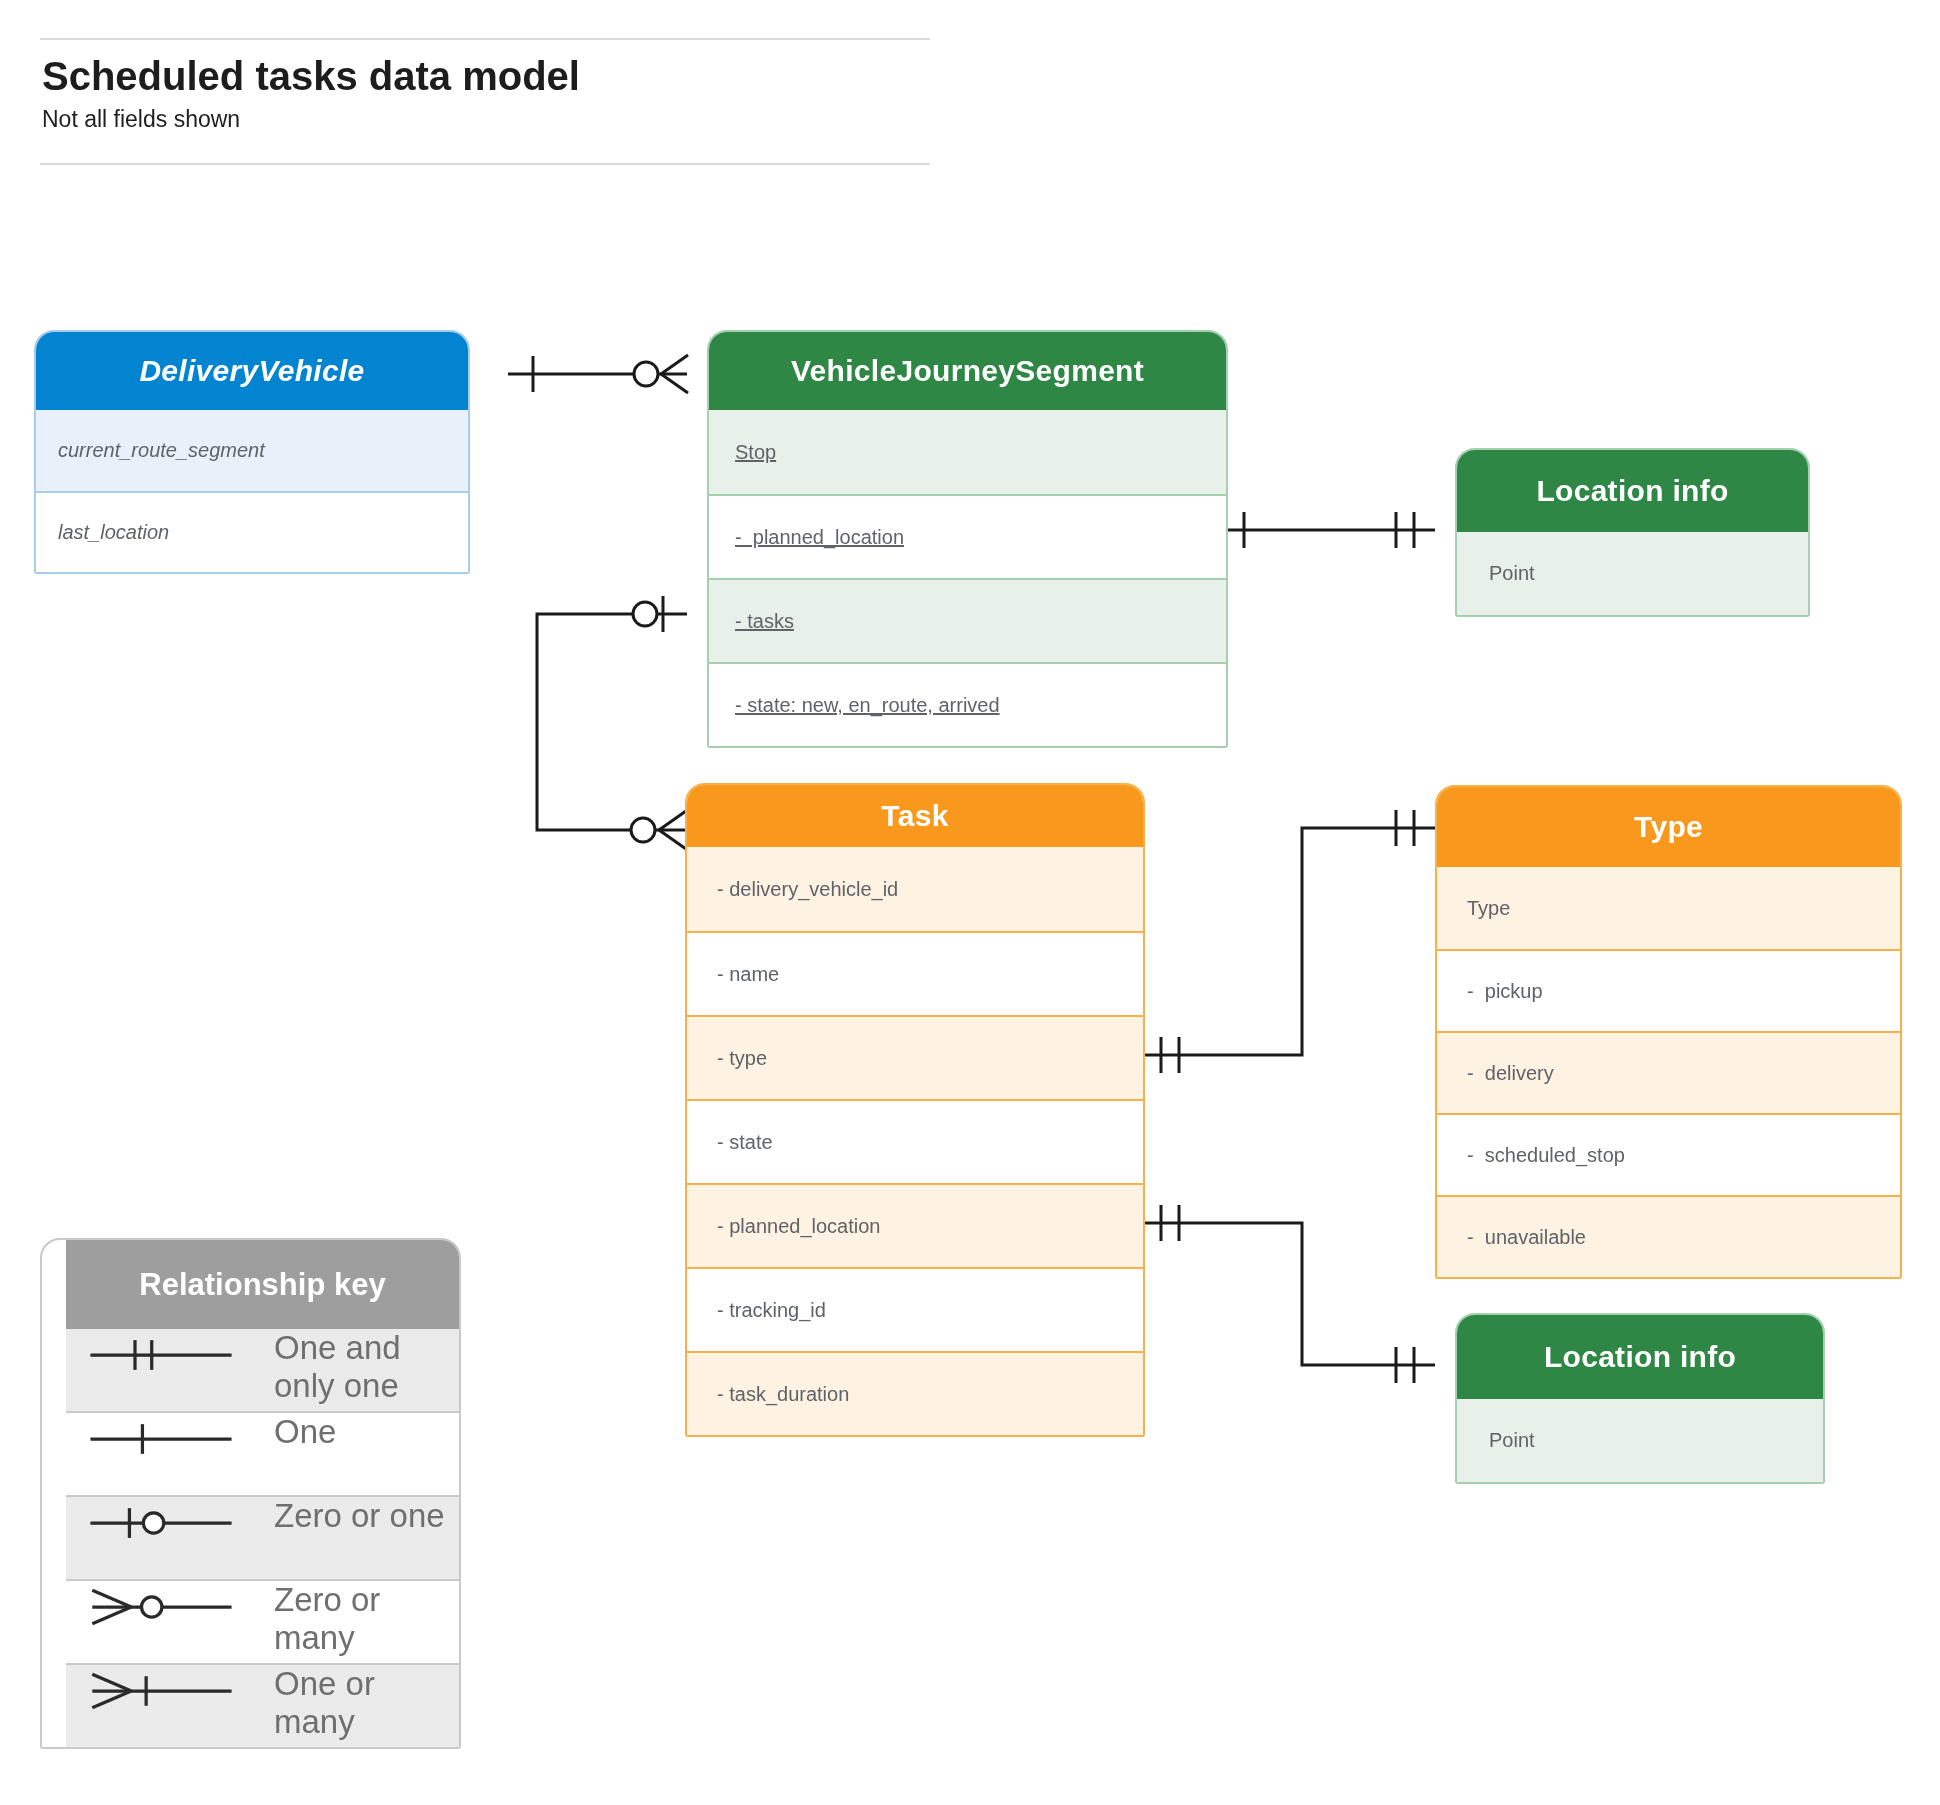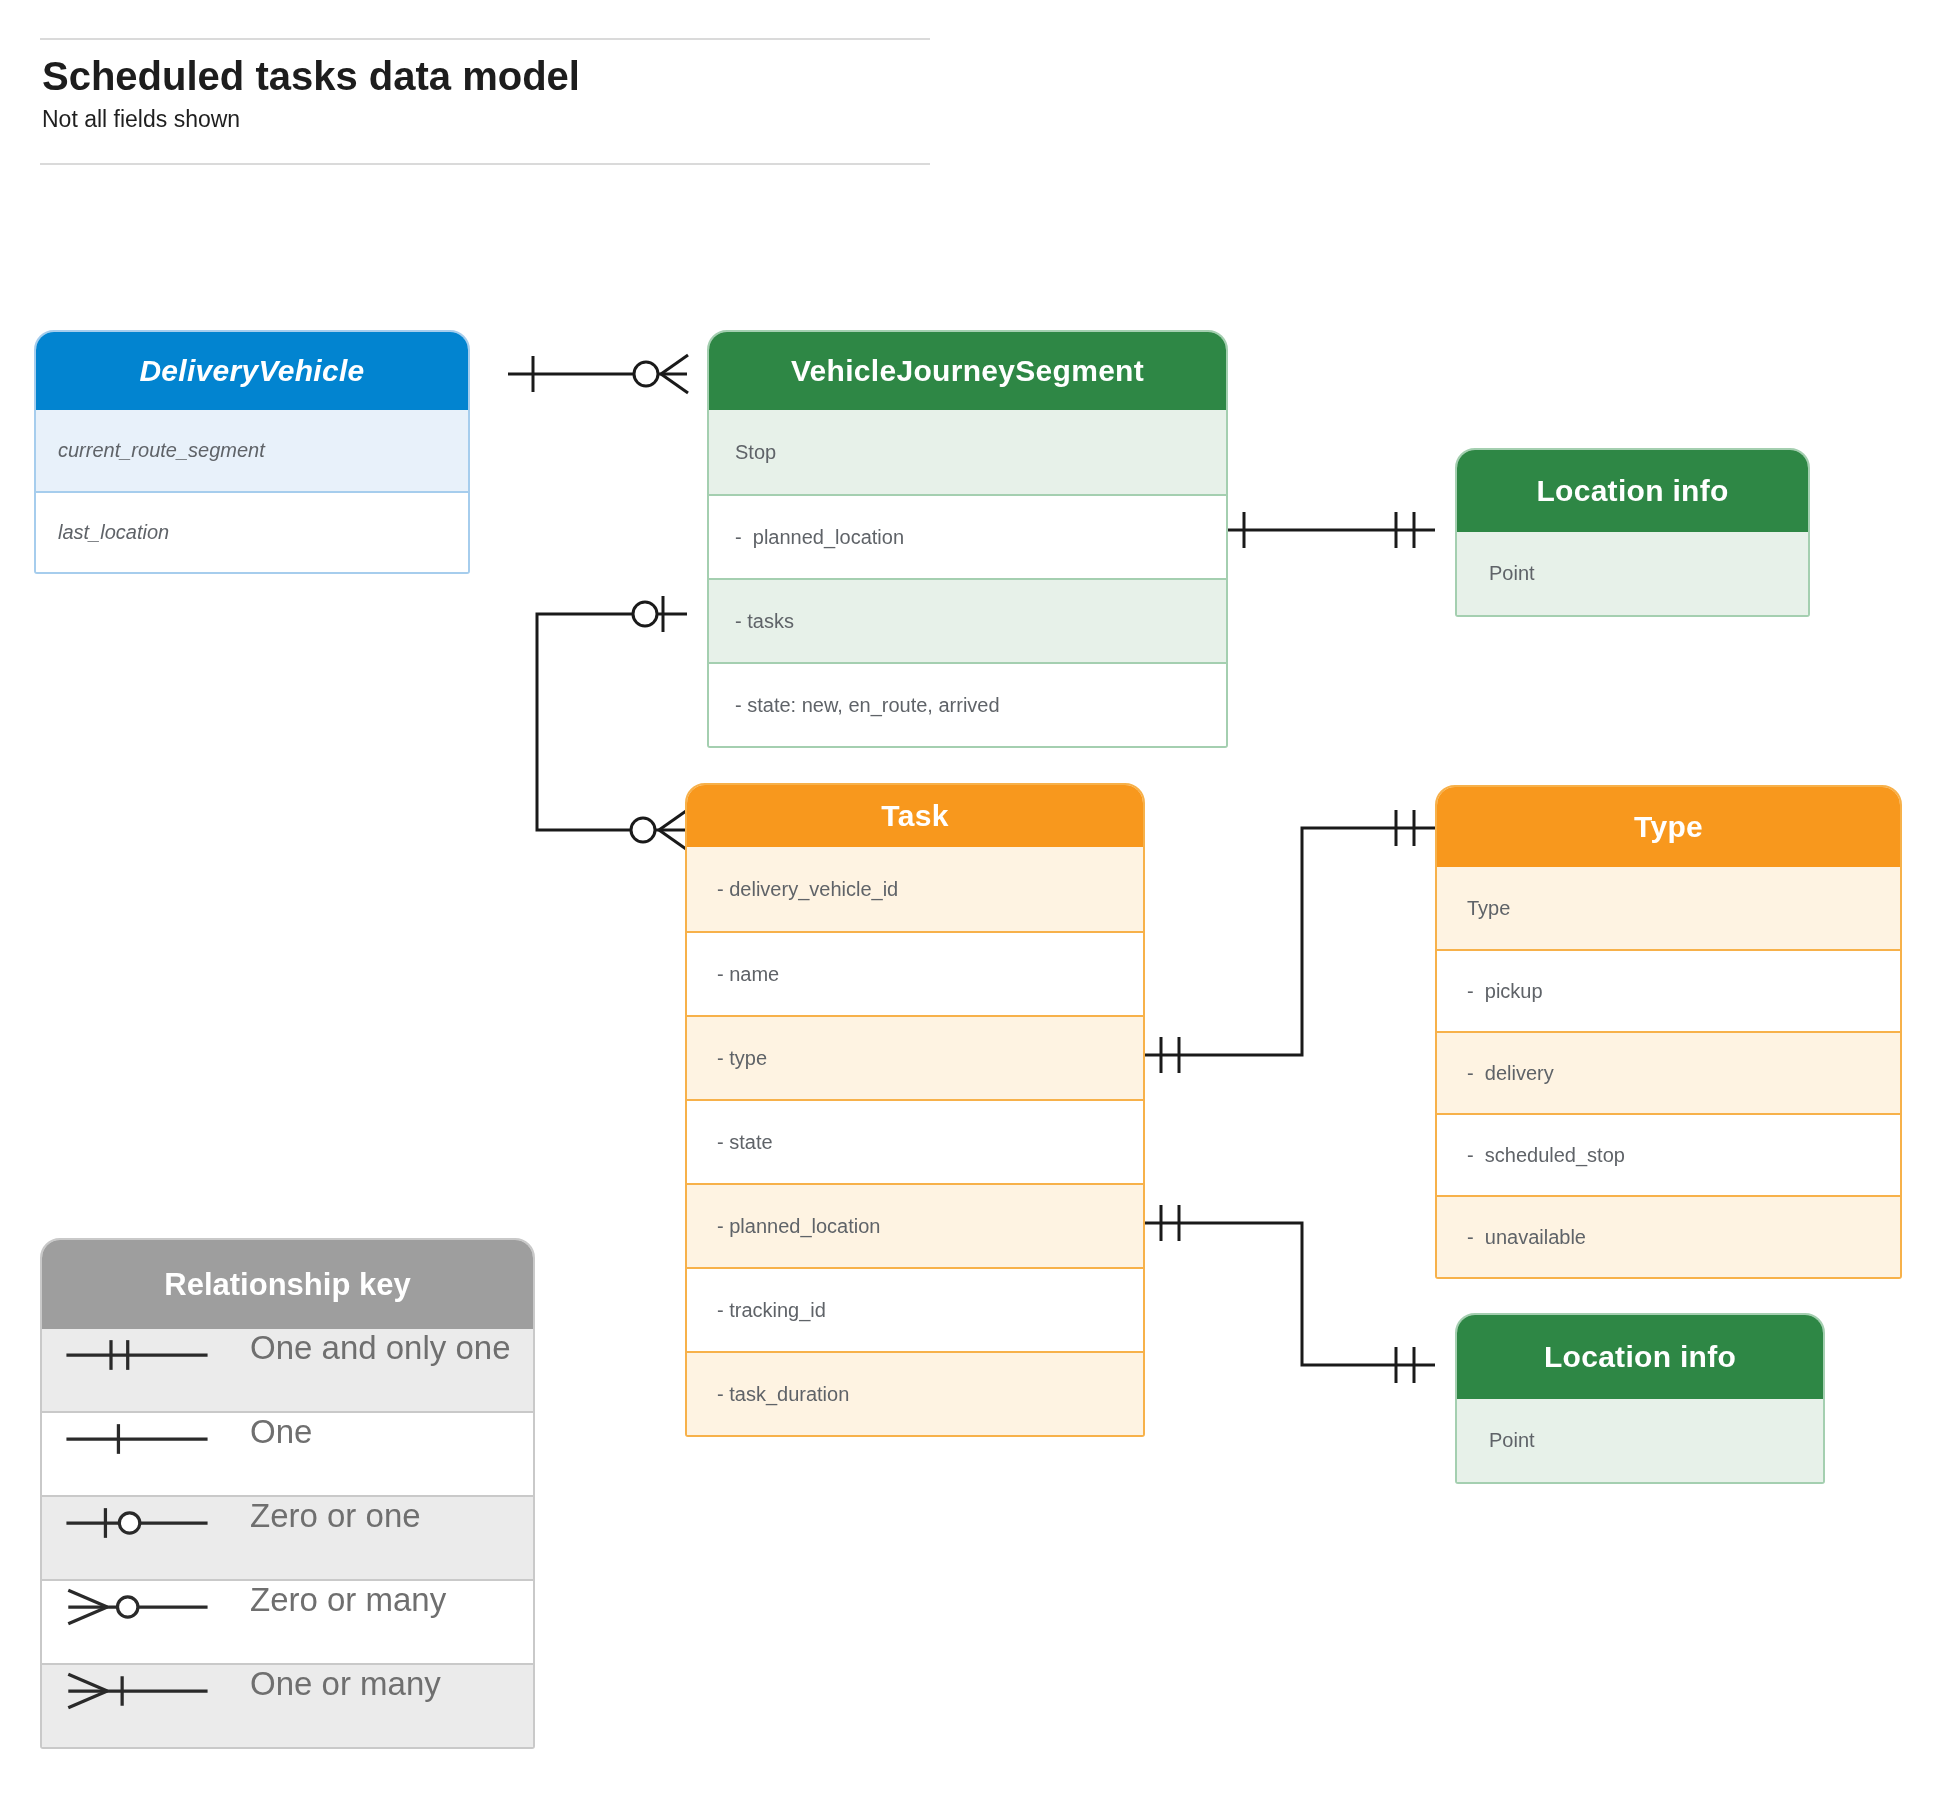--- a/index.html
+++ b/index.html
@@ -22,21 +22,21 @@
   
   .e-dv{border-color:#a6cded;width:436px;font-style:italic;}
   .e-dv .hd{background:#0284d0;height:78px;}
   .e-dv .row{height:81px;border-top-color:#a6cded;padding-left:22px;}
   
   .e-green{border-color:#a4cfb0;margin-left:20px;}
   .e-green .hd{background:#2e8745;}
   .e-green .row{border-top-color:#a4cfb0;}
   .e-vjs{width:521px;}
   .e-vjs .hd{height:78px;}
-  .e-vjs .row{height:84px;padding-left:26px;}
+  .e-vjs .row{height:84px;padding-left:26px;text-decoration:underline;}
   .e-li .row{height:83px;padding-left:32px;}
   .e-li-top{width:355px;}
   .e-li-top .hd{height:82px;}
   .e-li-bot{width:370px;}
   .e-li-bot .hd{height:84px;}
   
   .e-orange{border-color:#f7b14a;}
   .e-orange .hd{background:#f8981d;}
   .e-orange .row{border-top-color:#f7b14a;}
   .e-task{width:460px;}
@@ -44,22 +44,22 @@
   .e-task .row{height:84px;padding-left:30px;}
   .e-type{width:467px;}
   .e-type .hd{height:80px;}
   .e-type .row{height:82px;padding-left:30px;}
 
   
   .t-blue{background:#e8f1fa;} .t-green{background:#e7f1e9;}
   .t-orange{background:#fef3e2;} .t-white{background:#ffffff;} .t-gray{background:#ebebeb;}
 
   
-  .legend{position:absolute;left:40px;top:1238px;width:495px;box-sizing:border-box;
-    border:2px solid #c9c9c9;border-radius:20px 20px 3px 3px;overflow:hidden;background:#fff;}
+  .legend{position:absolute;left:40px;top:1238px;width:421px;box-sizing:border-box;
+    border:2px solid #c9c9c9;border-radius:20px 20px 3px 3px;overflow:hidden;background:#fff;padding-left:24px;}
   .legend .hd{height:89px;background:#9e9e9e;display:flex;align-items:center;justify-content:center;
     color:#fff;font-weight:bold;font-size:31px;}
   .legend .row{height:82px;display:flex;align-items:flex-start;border-top:2px solid #c9c9c9;padding-left:20px;}
   .legend .sym{width:150px;height:52px;flex:0 0 auto;}
   .legend .lbl{margin-left:38px;font-size:33px;color:#6f6f6f;}
 
   .connectors{position:absolute;left:0;top:0;}
   .connectors *{stroke:#1a1a1a;stroke-width:3;fill:none;}
   .connectors circle{fill:#ffffff;}
   .legend .sym *{stroke:#2a2a2a;stroke-width:3.5;fill:none;}

